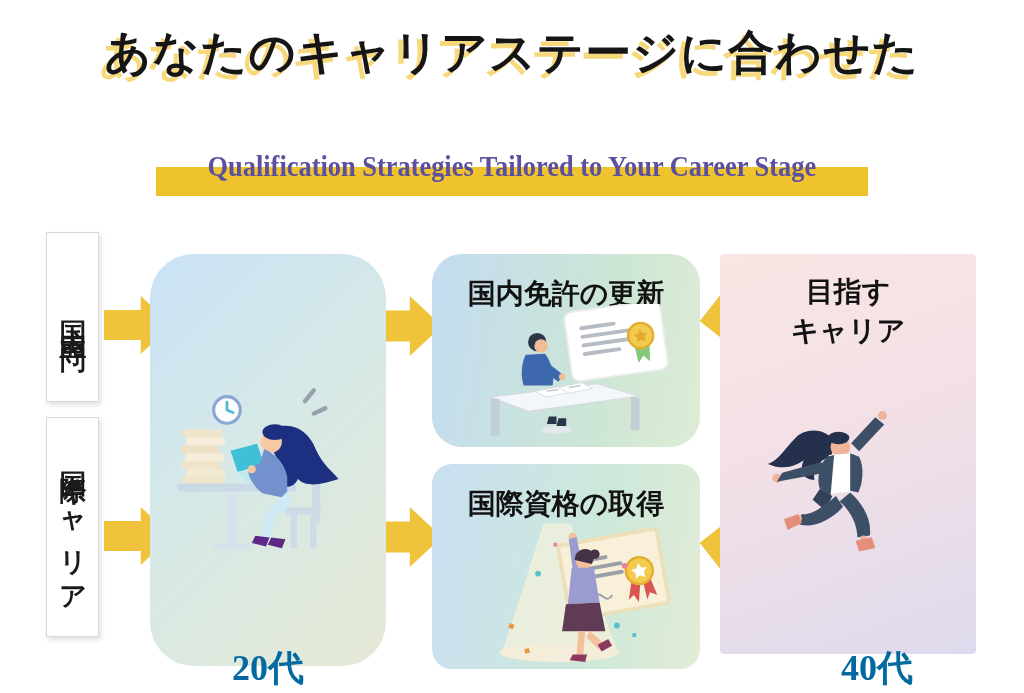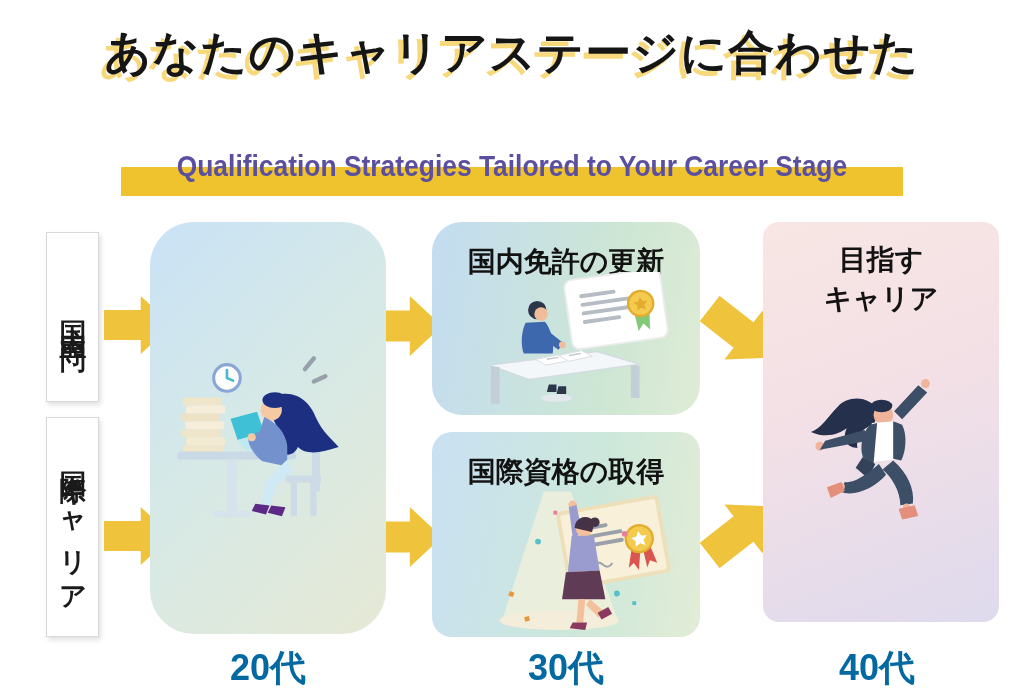--- a/index.html
+++ b/index.html
@@ -1,19 +1,19 @@
 <!DOCTYPE html>
 <html><head>
 <meta charset="utf-8">
 <style>
   html,body{margin:0;padding:0;background:#ffffff;}
   *{box-sizing:border-box;}
   .canvas{
     position:relative;width:1024px;height:693px;background:#ffffff;overflow:hidden;
-    font-family:Liberation Sans, sans-serif;color:#111;
+    font-family:Liberation Serif, serif;color:#111;
   }
   
   .title-line{
     position:absolute;left:0;right:0;text-align:center;
     font-weight:800;font-size:46px;letter-spacing:1px;color:#151515;
     text-shadow:-5px 5px 0 #f7d87a;
     white-space:nowrap;
   }
   .title-line.l1{top:22px;}
   .title-line.l2{top:84px;}
@@ -32,35 +32,35 @@
     display:flex;align-items:center;justify-content:center;
   }
   .vlabel span{
     writing-mode:vertical-rl;text-orientation:upright;
     font-size:27px;font-weight:700;color:#1a1a1a;letter-spacing:9px;line-height:1;
   }
   .vlabel.v1{top:232px;height:170px;}
   .vlabel.v2{top:417px;height:220px;}
   .vlabel.v2 span{letter-spacing:5px;}
   
-  .box{position:absolute;}
+  .box{position:absolute;margin-top:32px;}
   .box-stage20{
     left:150px;top:222px;width:236px;height:412px;border-radius:44px;
     background:linear-gradient(135deg,#c9e2f6 0%,#d6e9e7 45%,#e6e9d5 100%);
   }
   .box-mid-top{
     left:432px;top:222px;width:268px;height:193px;border-radius:30px;
     background:linear-gradient(100deg,#c3dcf1 0%,#cde6d4 65%,#dfecd6 100%);
   }
   .box-mid-bottom{
     left:432px;top:432px;width:268px;height:205px;border-radius:20px;
     background:linear-gradient(100deg,#c9e0f2 0%,#cde8da 60%,#e3ecd6 100%);
   }
   .box-stage40{
-    left:763px;top:222px;width:236px;height:400px;border-radius:16px;
+    left:720px;top:222px;width:256px;height:400px;border-radius:4px;
     background:linear-gradient(160deg,#f8e6e4 0%,#f3e0e6 45%,#dedaed 100%);
   }
   .box-title{
     position:absolute;left:0;right:0;top:20px;text-align:center;
     font-size:28px;font-weight:800;color:#121212;line-height:1.4;white-space:nowrap;
   }
   .box-stage40 .box-title{top:18px;white-space:normal;}
   
   .arrow{
     position:absolute;background:#f0c33c;
@@ -286,16 +286,15 @@
         <circle cx="54" cy="129" r="4" fill="#f0b49a"></circle>
         <polygon points="38,130 54,124 58,134 42,142" fill="#e38f7b"></polygon>
         <path d="M112 100 C128 114 136 132 134 148 L120 150 C120 134 110 118 100 110 Z" fill="#3c4f66"></path>
         <circle cx="127" cy="152" r="4" fill="#f0b49a"></circle>
         <polygon points="118,154 136,150 140,162 122,166" fill="#e38f7b"></polygon>
       </g>
     </svg>
   </div>
 
   <div class="stage-label s20">20代</div>
-  <div class="stage-label s30">30代</div>
   <div class="stage-label s40">40代</div>
 
 </div>
 
 </body></html>

